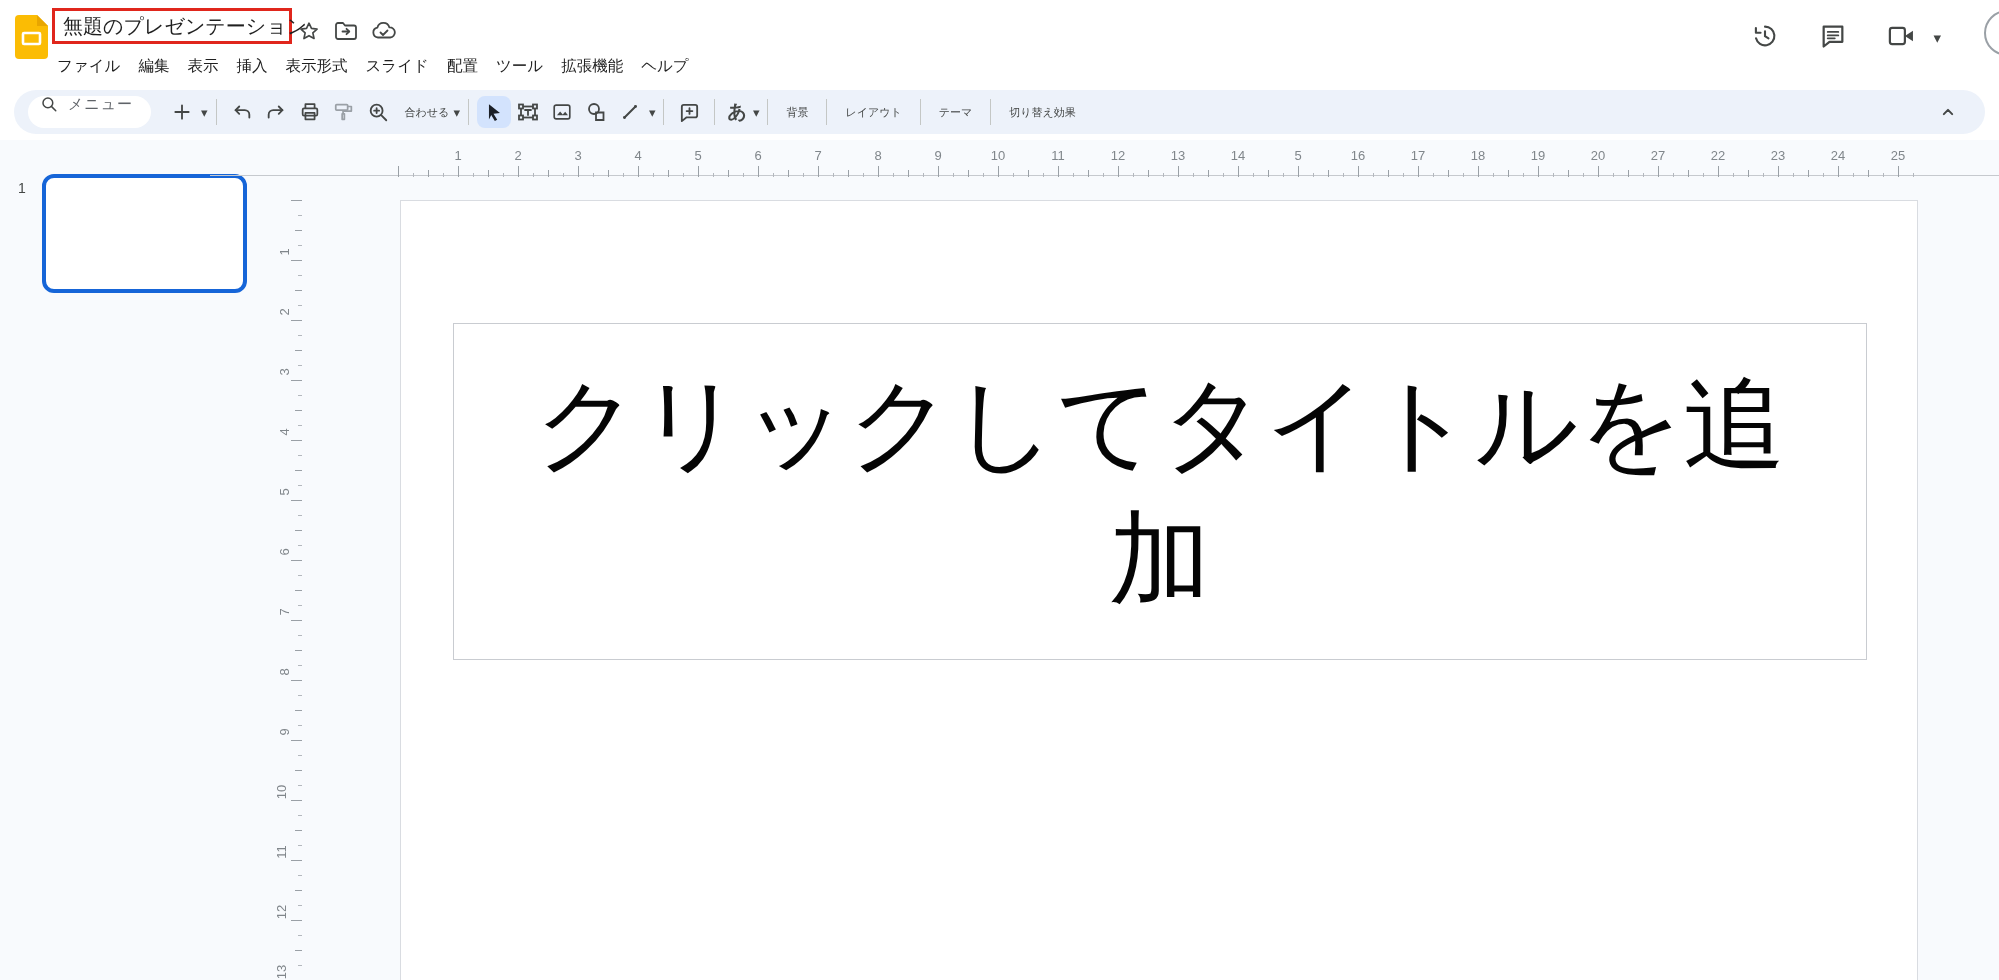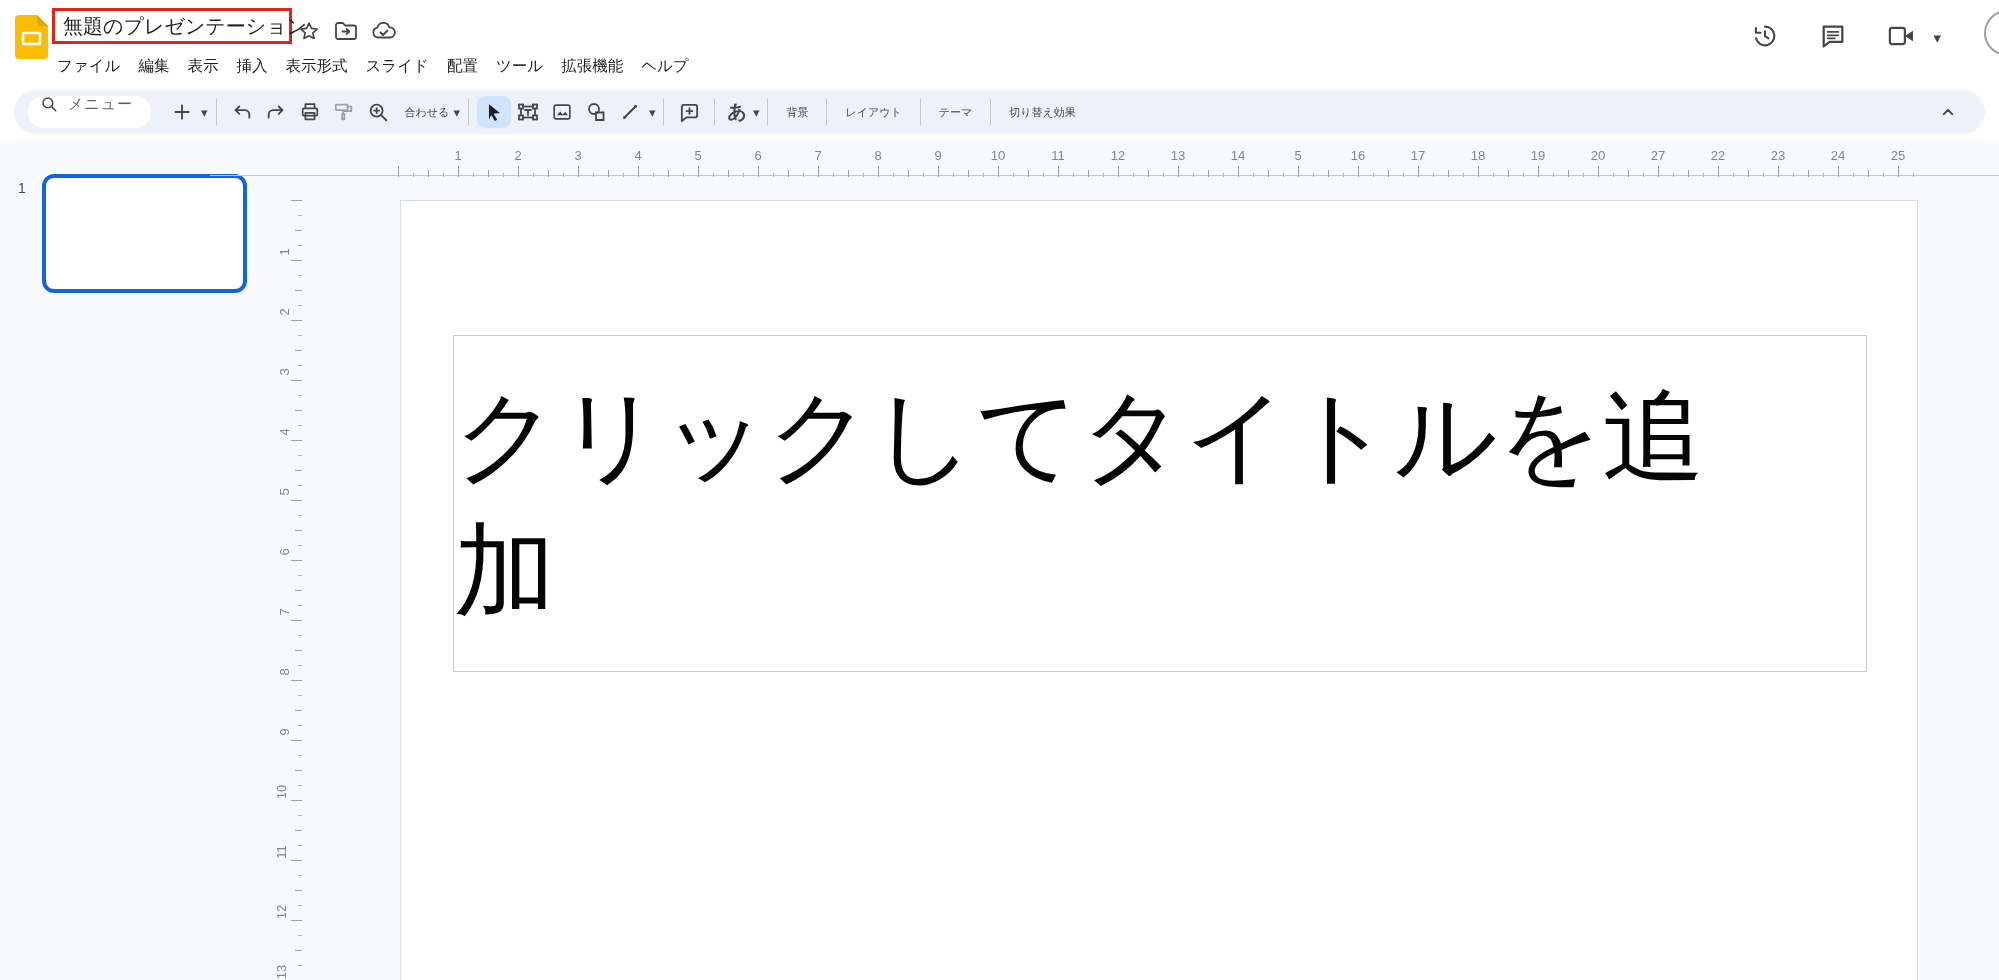--- a/index.html
+++ b/index.html
@@ -61,22 +61,22 @@
       repeating-linear-gradient(to bottom,#9aa0a6 0 1px,transparent 1px 30px),
       repeating-linear-gradient(to bottom,#b4b8be 0 1px,transparent 1px 15px);
     background-size:11px 100%,7px 100%,4px 100%;
     background-position:right top,right top,right top;
     background-repeat:no-repeat; }
   .ruler-num.v { right:14px; transform:translateY(-50%) rotate(-90deg); }
 
   #canvas { position:absolute; left:400px; top:60px; width:1518px; height:800px;
     background:#fff; border:1px solid #d9dce1; }
   #title-box { position:absolute; left:52px; top:122px; width:1414px; height:337px;
-    border:1px solid #c9ccd1; display:flex; flex-direction:column; 
-    justify-content:center; cursor:text;margin-top:12px; }
+    border:1px solid #c9ccd1; display:flex; flex-direction:column; align-items:center;
+    justify-content:center; cursor:text; }
   .title-line { font-size:102px; line-height:1.32; color:#050505; white-space:nowrap; }
   #subtitle-box { position:absolute; left:52px; top:467px; width:1414px; height:131px;
     border:1px solid #c9ccd1; display:flex; align-items:center; justify-content:center; cursor:text; }
   #subtitle-text { font-size:55px; color:#5c5c5c; white-space:nowrap; }
 </style>
 </head>
 <body>
 
 <div id="header">
   <div id="logo">

